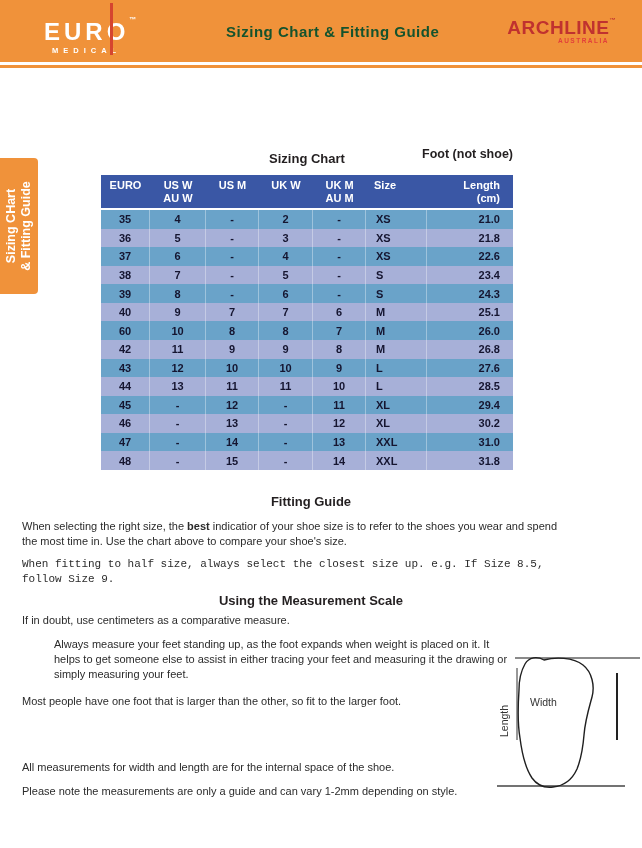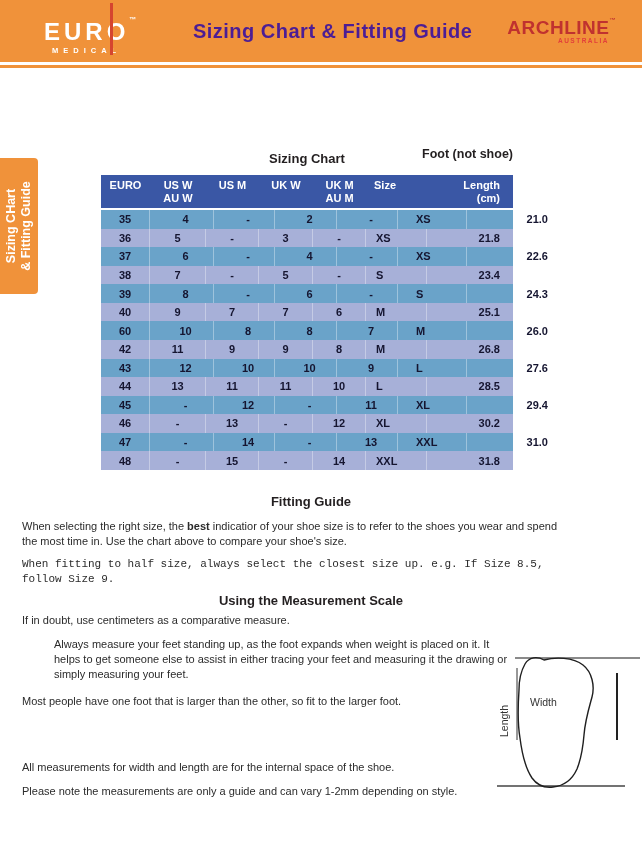--- a/index.html
+++ b/index.html
@@ -20,21 +20,21 @@
 
   
   .topbar{position:absolute;left:0;top:0;width:642px;height:62px;
     background:var(--header-orange);display:flex;align-items:center;}
   .axign-logo{position:relative;margin-left:44px;width:120px;color:#fff;}
   .axign-word{font-size:24px;font-weight:bold;letter-spacing:4px;line-height:24px;}
   .axign-word sup{font-size:7px;vertical-align:18px;letter-spacing:0;}
   .axign-sub{font-size:7.5px;font-weight:bold;letter-spacing:5px;margin-top:2px;margin-left:8px;}
   .axign-stroke{position:absolute;left:66px;top:-5px;width:3px;height:52px;
     background:var(--axign-stroke-red);}
-  .doc-title{flex:1;text-align:center;color:#4c1d95;font-size:20px;font-weight:bold;
+  .doc-title{flex:1;text-align:center;color:#14532d;font-size:15px;font-weight:bold;
     letter-spacing:0.5px;padding-right:6px;}
   .archline-logo{margin-right:26px;text-align:right;line-height:1;}
   .archline-word{color:var(--archline-red);font-size:19px;font-weight:bold;letter-spacing:0.5px;}
   .archline-word sup{font-size:6px;vertical-align:12px;}
   .archline-sub{color:var(--australia-red);font-size:6.5px;font-weight:bold;
     letter-spacing:1.5px;margin-top:1px;margin-right:7px;}
   .header-rule{position:absolute;left:0;top:65px;width:642px;height:3px;
     background:var(--header-orange);}
 
   
@@ -49,21 +49,21 @@
     font-size:13px;font-weight:bold;color:var(--heading-text);}
   .foot-label{position:absolute;left:101px;top:147px;width:412px;text-align:right;
     font-size:12.5px;font-weight:bold;color:var(--heading-text);}
   .size-table{position:absolute;left:101px;top:175px;width:412px;}
   .thead{display:grid;grid-template-columns:49px 56px 53px 54px 53px 61px 86px;
     height:35px;background:var(--table-header-blue);border-bottom:2px solid #fff;}
   .th{color:#fff;font-size:11px;font-weight:bold;line-height:13px;padding-top:4px;
     text-align:center;}
   .tr{display:grid;grid-template-columns:49px 56px 53px 54px 53px 61px 86px;
     height:18.57px;align-items:center;}
-  .tr.teal{background:var(--row-teal);gap:8px;}
+  .tr.teal{background:var(--row-teal);}
   .tr.lav{background:var(--row-lavender);}
   .td{color:var(--cell-text);font-size:11px;font-weight:bold;text-align:center;
     height:100%;display:flex;align-items:center;justify-content:center;
     border-right:1px solid rgba(255,255,255,0.35);}
   .td.c6,.th.c6{border-right:none;}
   .th.c5{text-align:left;padding-left:8px;}
   .td.c5{justify-content:flex-start;padding-left:10px;}
   .th.c6{text-align:right;padding-right:13px;}
   .td.c6{justify-content:flex-end;padding-right:13px;}
 

